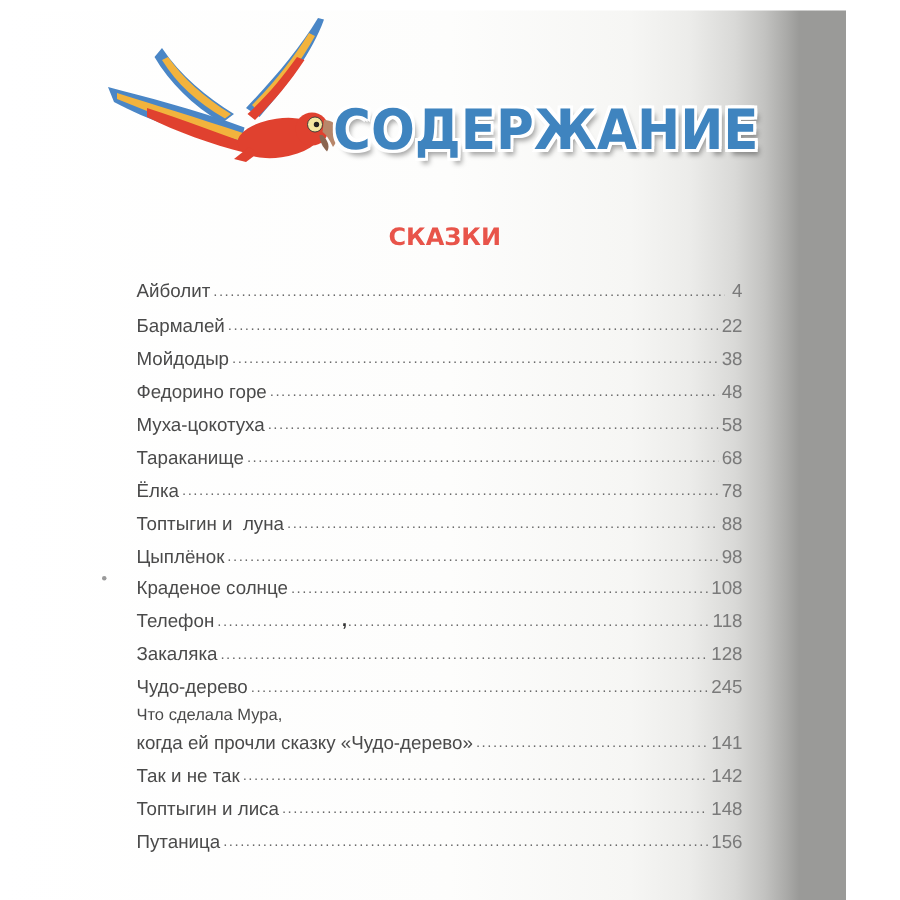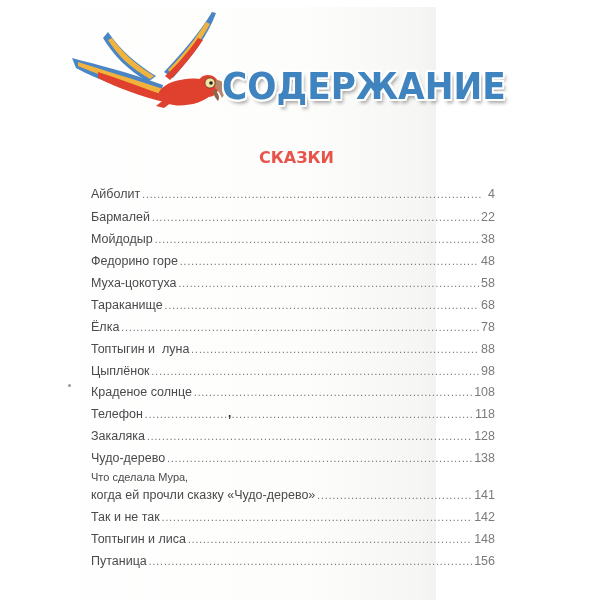--- a/index.html
+++ b/index.html
@@ -2,24 +2,25 @@
 <html><head>
 <meta charset="utf-8">
 <style>
   html, body { margin: 0; padding: 0; }
   body {
     width: 600px; height: 600px; overflow: hidden; position: relative;
     background: #ffffff;
     font-family: "Liberation Sans", sans-serif;
   }
   .page {
-    position: absolute; left: 0; top: 7px; width: 436px; height: 593px;
+    position: absolute; left: 0; top: 7px; width: 533px; height: 593px;
     background: linear-gradient(to right,
       #ffffff 0px, #fdfdfc 300px, #f6f6f4 420px, #ececea 460px,
       #d9d9d7 490px, #c2c2c0 510px, #a9a9a7 525px, #9a9a98 533px);
+    padding-left: 31px;
   }
   .parrot { position: absolute; left: 68px; top: 3px; width: 160px; height: 105px; }
   .title {
     position: absolute; left: 222px; top: 58px;
     font-family: "DejaVu Sans", sans-serif; font-weight: bold;
     font-size: 37px; letter-spacing: 0px; color: #3f84bf;
     text-shadow:
       2px 0 0 #fff, -2px 0 0 #fff, 0 2px 0 #fff, 0 -2px 0 #fff,
       2px 2px 0 #fff, -2px -2px 0 #fff, 2px -2px 0 #fff, -2px 2px 0 #fff,
       3px 4px 4px rgba(0,0,0,0.35);
@@ -142,21 +143,21 @@
       <span class="p">118</span>
     </div>
     <div class="row" style="top:421px">
       <span class="t">Закаляка</span>
       <span class="dots">......................................................................................................................................</span>
       <span class="p">128</span>
     </div>
     <div class="row" style="top:443px">
       <span class="t">Чудо-дерево</span>
       <span class="dots">......................................................................................................................................</span>
-      <span class="p">138</span>
+      <span class="p">245</span>
     </div>
     <div class="row row2" style="top:480px">
       <span class="l1">Что сделала Мура,</span>
       <span class="t">когда ей прочли сказку «Чудо-дерево»</span>
       <span class="dots">......................................................................................................................................</span>
       <span class="p">141</span>
     </div>
     <div class="row" style="top:502px">
       <span class="t">Так и не так</span>
       <span class="dots">......................................................................................................................................</span>

